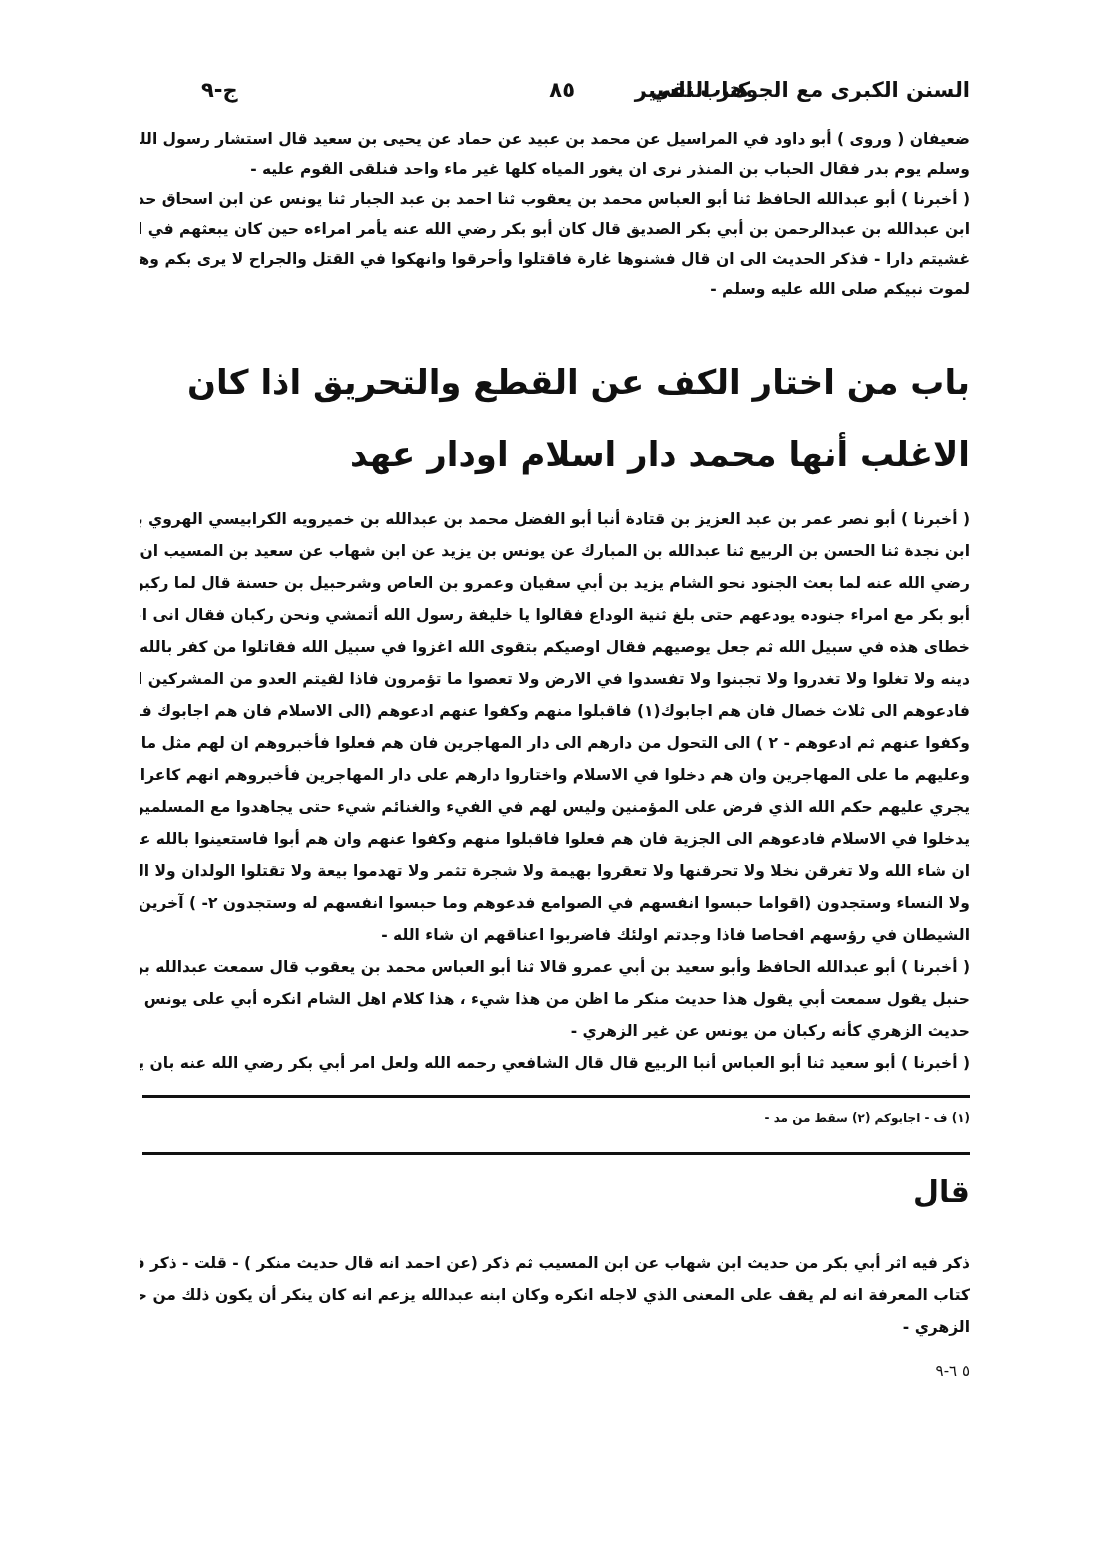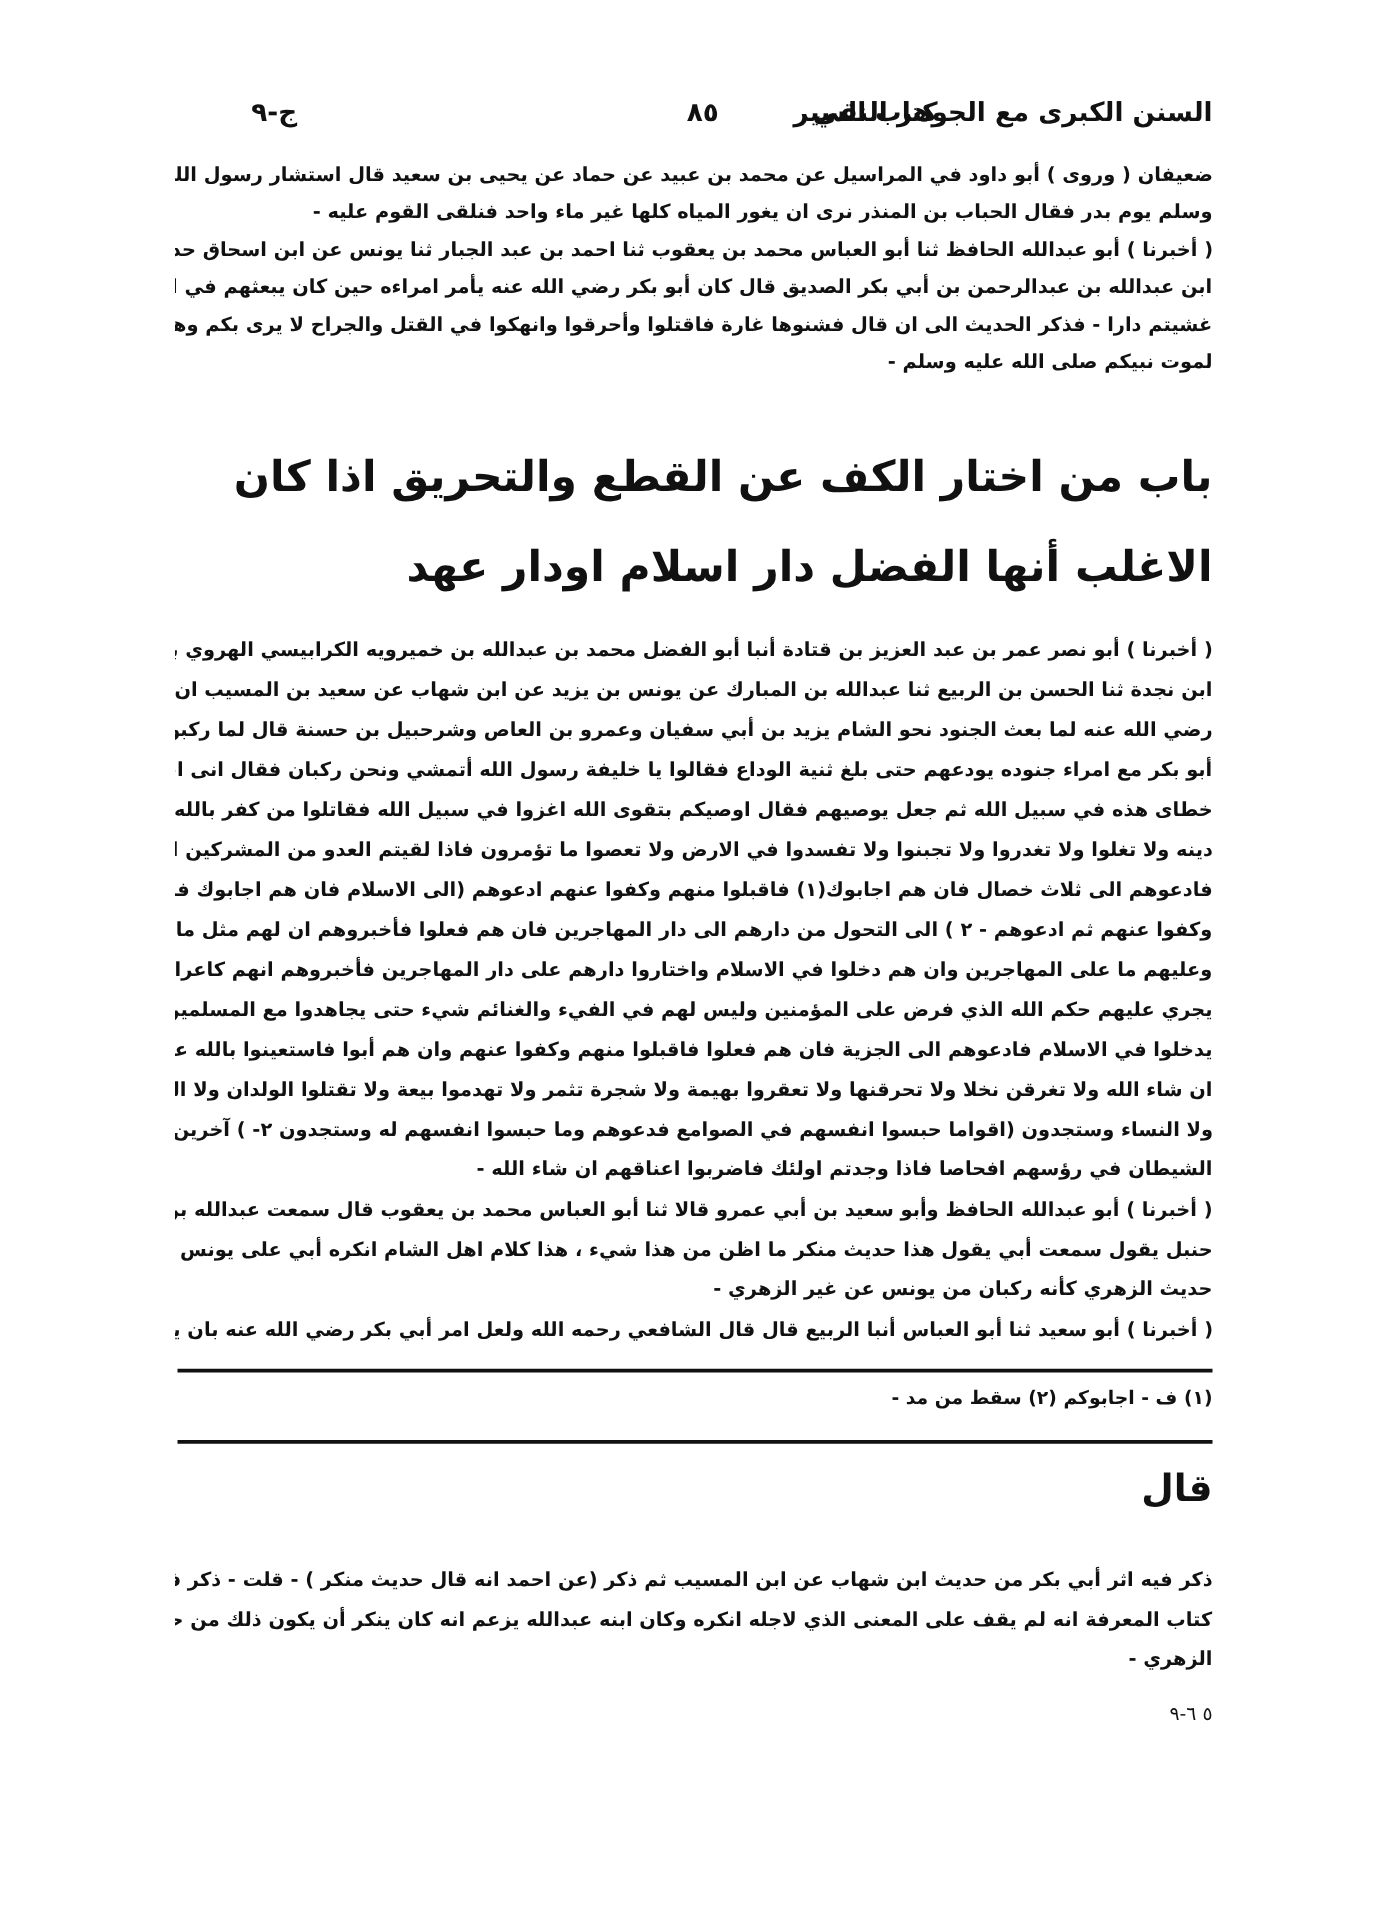--- a/index.html
+++ b/index.html
@@ -8,21 +8,21 @@
   .header { position: absolute; top: 8px; left: 0; right: 0; height: 40px; font-weight: bold; font-size: 21px; }
   .header span { position: absolute; top: 0; white-space: nowrap; margin-left: 36px; }
   .h-book { right: 0; }
   .h-page { right: 395px; }
   .h-chapter { right: 220px; text-align: center; }
   .h-vol { left: 25px; }
   .line { position: absolute; right: 0; left: 0; font-size: 15.5px; font-weight: bold; white-space: nowrap; overflow: hidden; text-align: justify; text-align-last: justify; line-height: 26px; height: 28px; }
   .line.last { text-align-last: right; }
   .title { position: absolute; left: 0; right: 0; font-size: 34px; font-weight: bold; white-space: nowrap; line-height: 44px; }
   .rule { position: absolute; left: 2px; right: 0; height: 3px; background: #111; }
-  .foot { position: absolute; right: 0; left: 0; font-size: 15px; font-weight: bold; text-align: right; line-height: 24px; }
+  .foot { position: absolute; right: 0; left: 0; font-size: 12px; font-weight: bold; text-align: right; line-height: 24px; }
   .sub-title { position: absolute; left: 0; right: 0; font-weight: bold; font-size: 30px; line-height: 44px; height: 50px; }
   .sub-title .qal { position: absolute; right: 0; }
   .sub-title .bab { position: absolute; right: 135px; }
   .sig { position: absolute; right: 0; font-size: 15px; font-weight: normal; }
 </style>
 </head>
 <body>
 
 <div class="page">
 
@@ -34,21 +34,21 @@
   </div>
 
   <div class="line" style="top:56px">ضعيفان ( وروى ) أبو داود في المراسيل عن محمد بن عبيد عن حماد عن يحيى بن سعيد قال استشار رسول الله صلى الله عليه</div>
   <div class="line last" style="top:86px">وسلم يوم بدر فقال الحباب بن المنذر نرى ان يغور المياه كلها غير ماء واحد فنلقى القوم عليه -</div>
   <div class="line" style="top:116px">( أخبرنا ) أبو عبدالله الحافظ ثنا أبو العباس محمد بن يعقوب ثنا احمد بن عبد الجبار ثنا يونس عن ابن اسحاق حدثني طلحة</div>
   <div class="line" style="top:146px">ابن عبدالله بن عبدالرحمن بن أبي بكر الصديق قال كان أبو بكر رضي الله عنه يأمر امراءه حين كان يبعثهم في الردة اذا</div>
   <div class="line" style="top:176px">غشيتم دارا - فذكر الحديث الى ان قال فشنوها غارة فاقتلوا وأحرقوا وانهكوا في القتل والجراح لا يرى بكم وهن</div>
   <div class="line last" style="top:206px">لموت نبيكم صلى الله عليه وسلم -</div>
 
   <div class="title" style="top:290px">باب من اختار الكف عن القطع والتحريق اذا كان</div>
-  <div class="title" style="top:362px">الاغلب أنها الفضل دار اسلام اودار عهد</div>
+  <div class="title" style="top:362px">الاغلب أنها محمد دار اسلام اودار عهد</div>
 
   <div class="line" style="top:436px">( أخبرنا ) أبو نصر عمر بن عبد العزيز بن قتادة أنبا أبو الفضل محمد بن عبدالله بن خميرويه الكرابيسي الهروي بها أنبا احمد</div>
   <div class="line" style="top:468px">ابن نجدة ثنا الحسن بن الربيع ثنا عبدالله بن المبارك عن يونس بن يزيد عن ابن شهاب عن سعيد بن المسيب ان ابا بكر</div>
   <div class="line" style="top:500px">رضي الله عنه لما بعث الجنود نحو الشام يزيد بن أبي سفيان وعمرو بن العاص وشرحبيل بن حسنة قال لما ركبوا مشى</div>
   <div class="line" style="top:532px">أبو بكر مع امراء جنوده يودعهم حتى بلغ ثنية الوداع فقالوا يا خليفة رسول الله أتمشي ونحن ركبان فقال انى احتسب</div>
   <div class="line" style="top:564px">خطاى هذه في سبيل الله ثم جعل يوصيهم فقال اوصيكم بتقوى الله اغزوا في سبيل الله فقاتلوا من كفر بالله فان الله ناصر</div>
   <div class="line" style="top:596px">دينه ولا تغلوا ولا تغدروا ولا تجبنوا ولا تفسدوا في الارض ولا تعصوا ما تؤمرون فاذا لقيتم العدو من المشركين ان شاء الله</div>
   <div class="line" style="top:628px">فادعوهم الى ثلاث خصال فان هم اجابوك(١) فاقبلوا منهم وكفوا عنهم ادعوهم (الى الاسلام فان هم اجابوك فاقبلوا منهم</div>
   <div class="line" style="top:660px">وكفوا عنهم ثم ادعوهم - ٢ ) الى التحول من دارهم الى دار المهاجرين فان هم فعلوا فأخبروهم ان لهم مثل ما للمهاجرين</div>
   <div class="line" style="top:692px">وعليهم ما على المهاجرين وان هم دخلوا في الاسلام واختاروا دارهم على دار المهاجرين فأخبروهم انهم كاعراب المسلمين</div>

